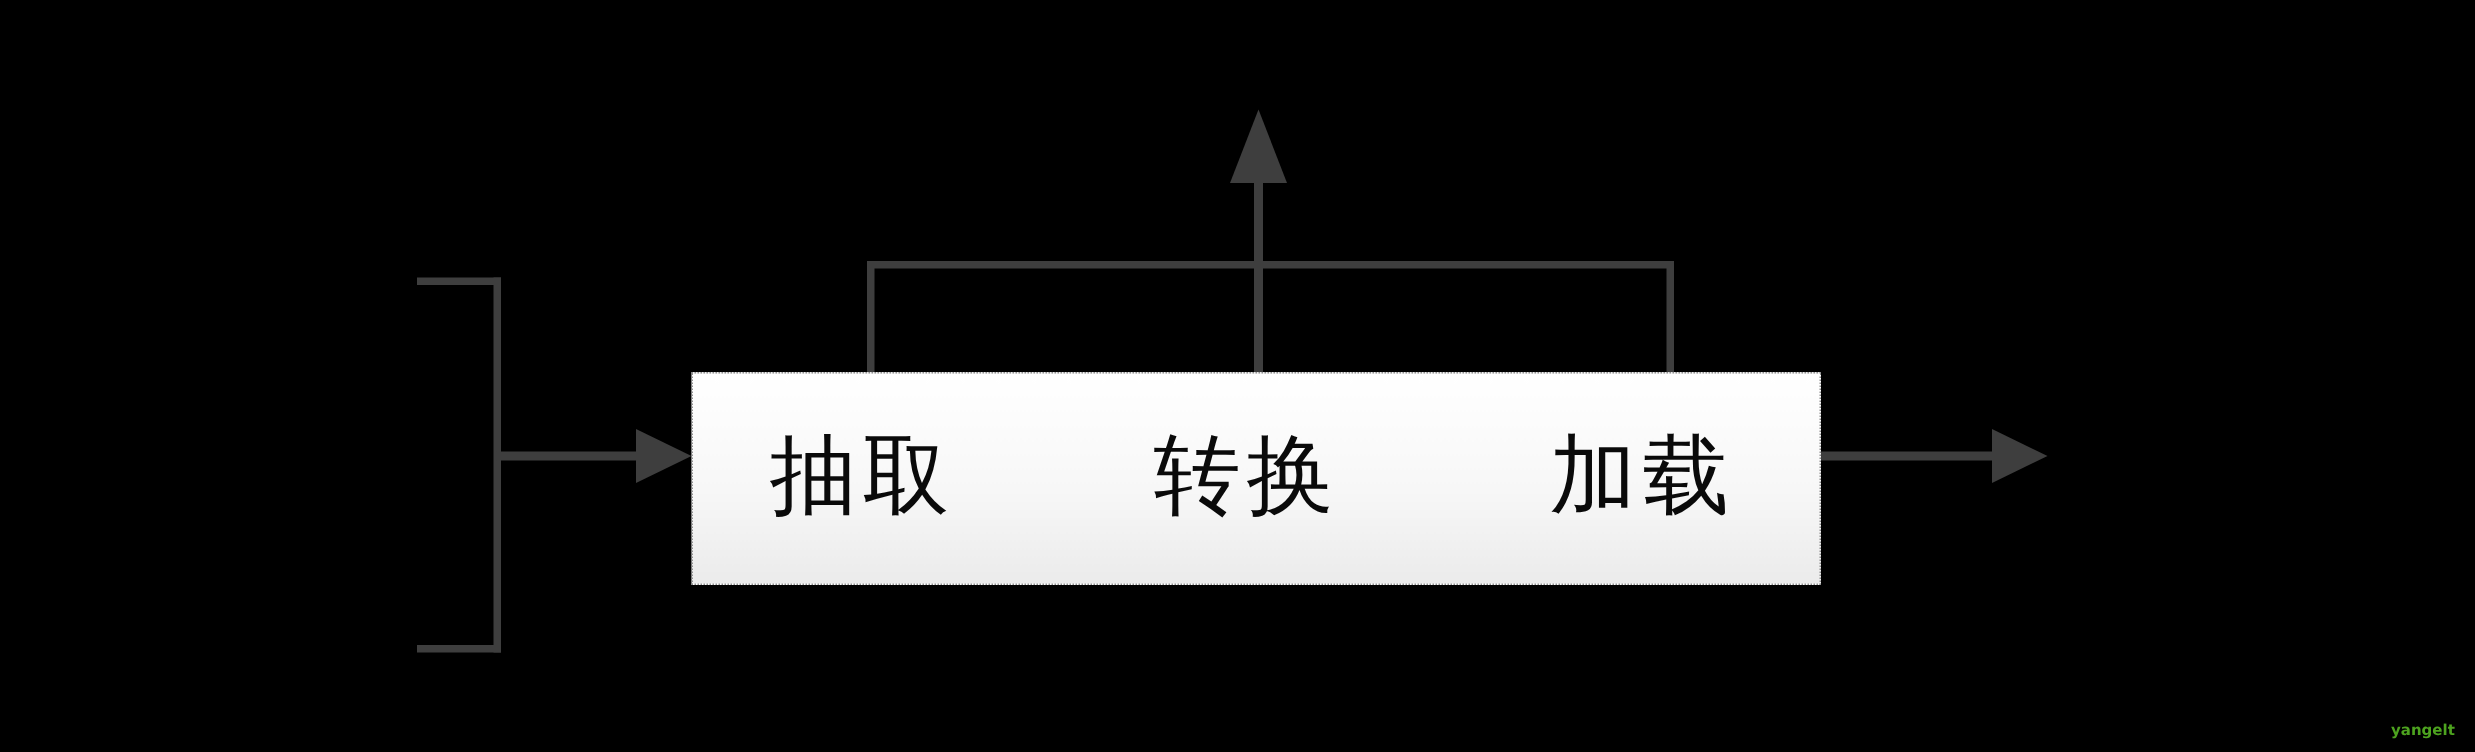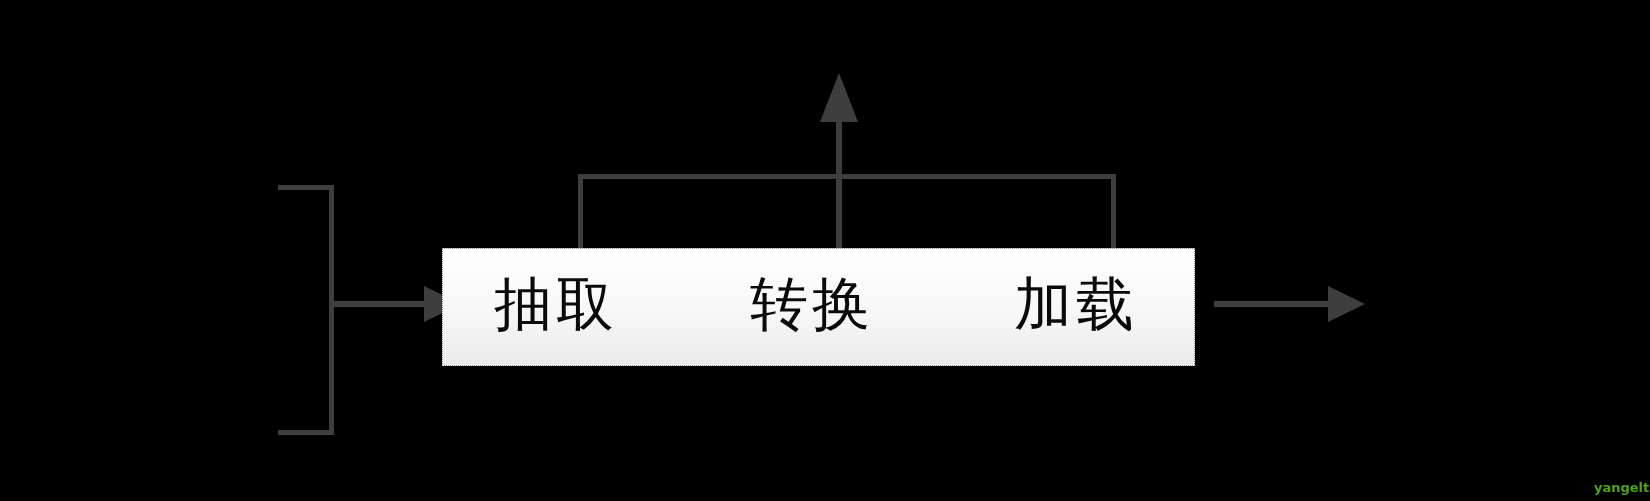--- a/index.html
+++ b/index.html
@@ -29,22 +29,22 @@
     position: absolute;
     width: 0; height: 0;
     border-top: 18px solid transparent;
     border-bottom: 18px solid transparent;
     border-left: 37px solid #3e3e3e;
   }
   .in-head  { left: 424px;  top: 286px; }
   
   .process-box {
     position: absolute;
-    left: 442px; top: 248px;
-    width: 753px; height: 118px;
+    left: 461px; top: 248px;
+    width: 753px; height: 142px;
     background: linear-gradient(180deg, #ffffff 0%, #f7f7f7 55%, #ebebeb 100%);
     border: 1px dotted #8f8f8f;
     box-sizing: border-box;
   }
   .stage-label {
     position: absolute;
     top: 50%;
     transform: translate(-50%, -52%);
     font-family: "Liberation Serif", "DejaVu Serif", serif;
     font-size: 58px;
@@ -70,21 +70,21 @@
     border-bottom: 49px solid #3e3e3e;
   }
   
   .out-shaft { left: 1214px; top: 301px; width: 116px; height: 6px; }
   .out-head  { left: 1328px; top: 286px; }
   
   .watermark {
     position: absolute;
     left: 1594px; top: 480px;
     font-family: "DejaVu Sans", sans-serif;
-    font-size: 13px;
+    font-size: 10px;
     font-weight: bold;
     color: #4da31f;
     letter-spacing: 0px;
     line-height: 16px;
   }
 </style>
 </head>
 <body>
 
 <div class="stage-canvas">

